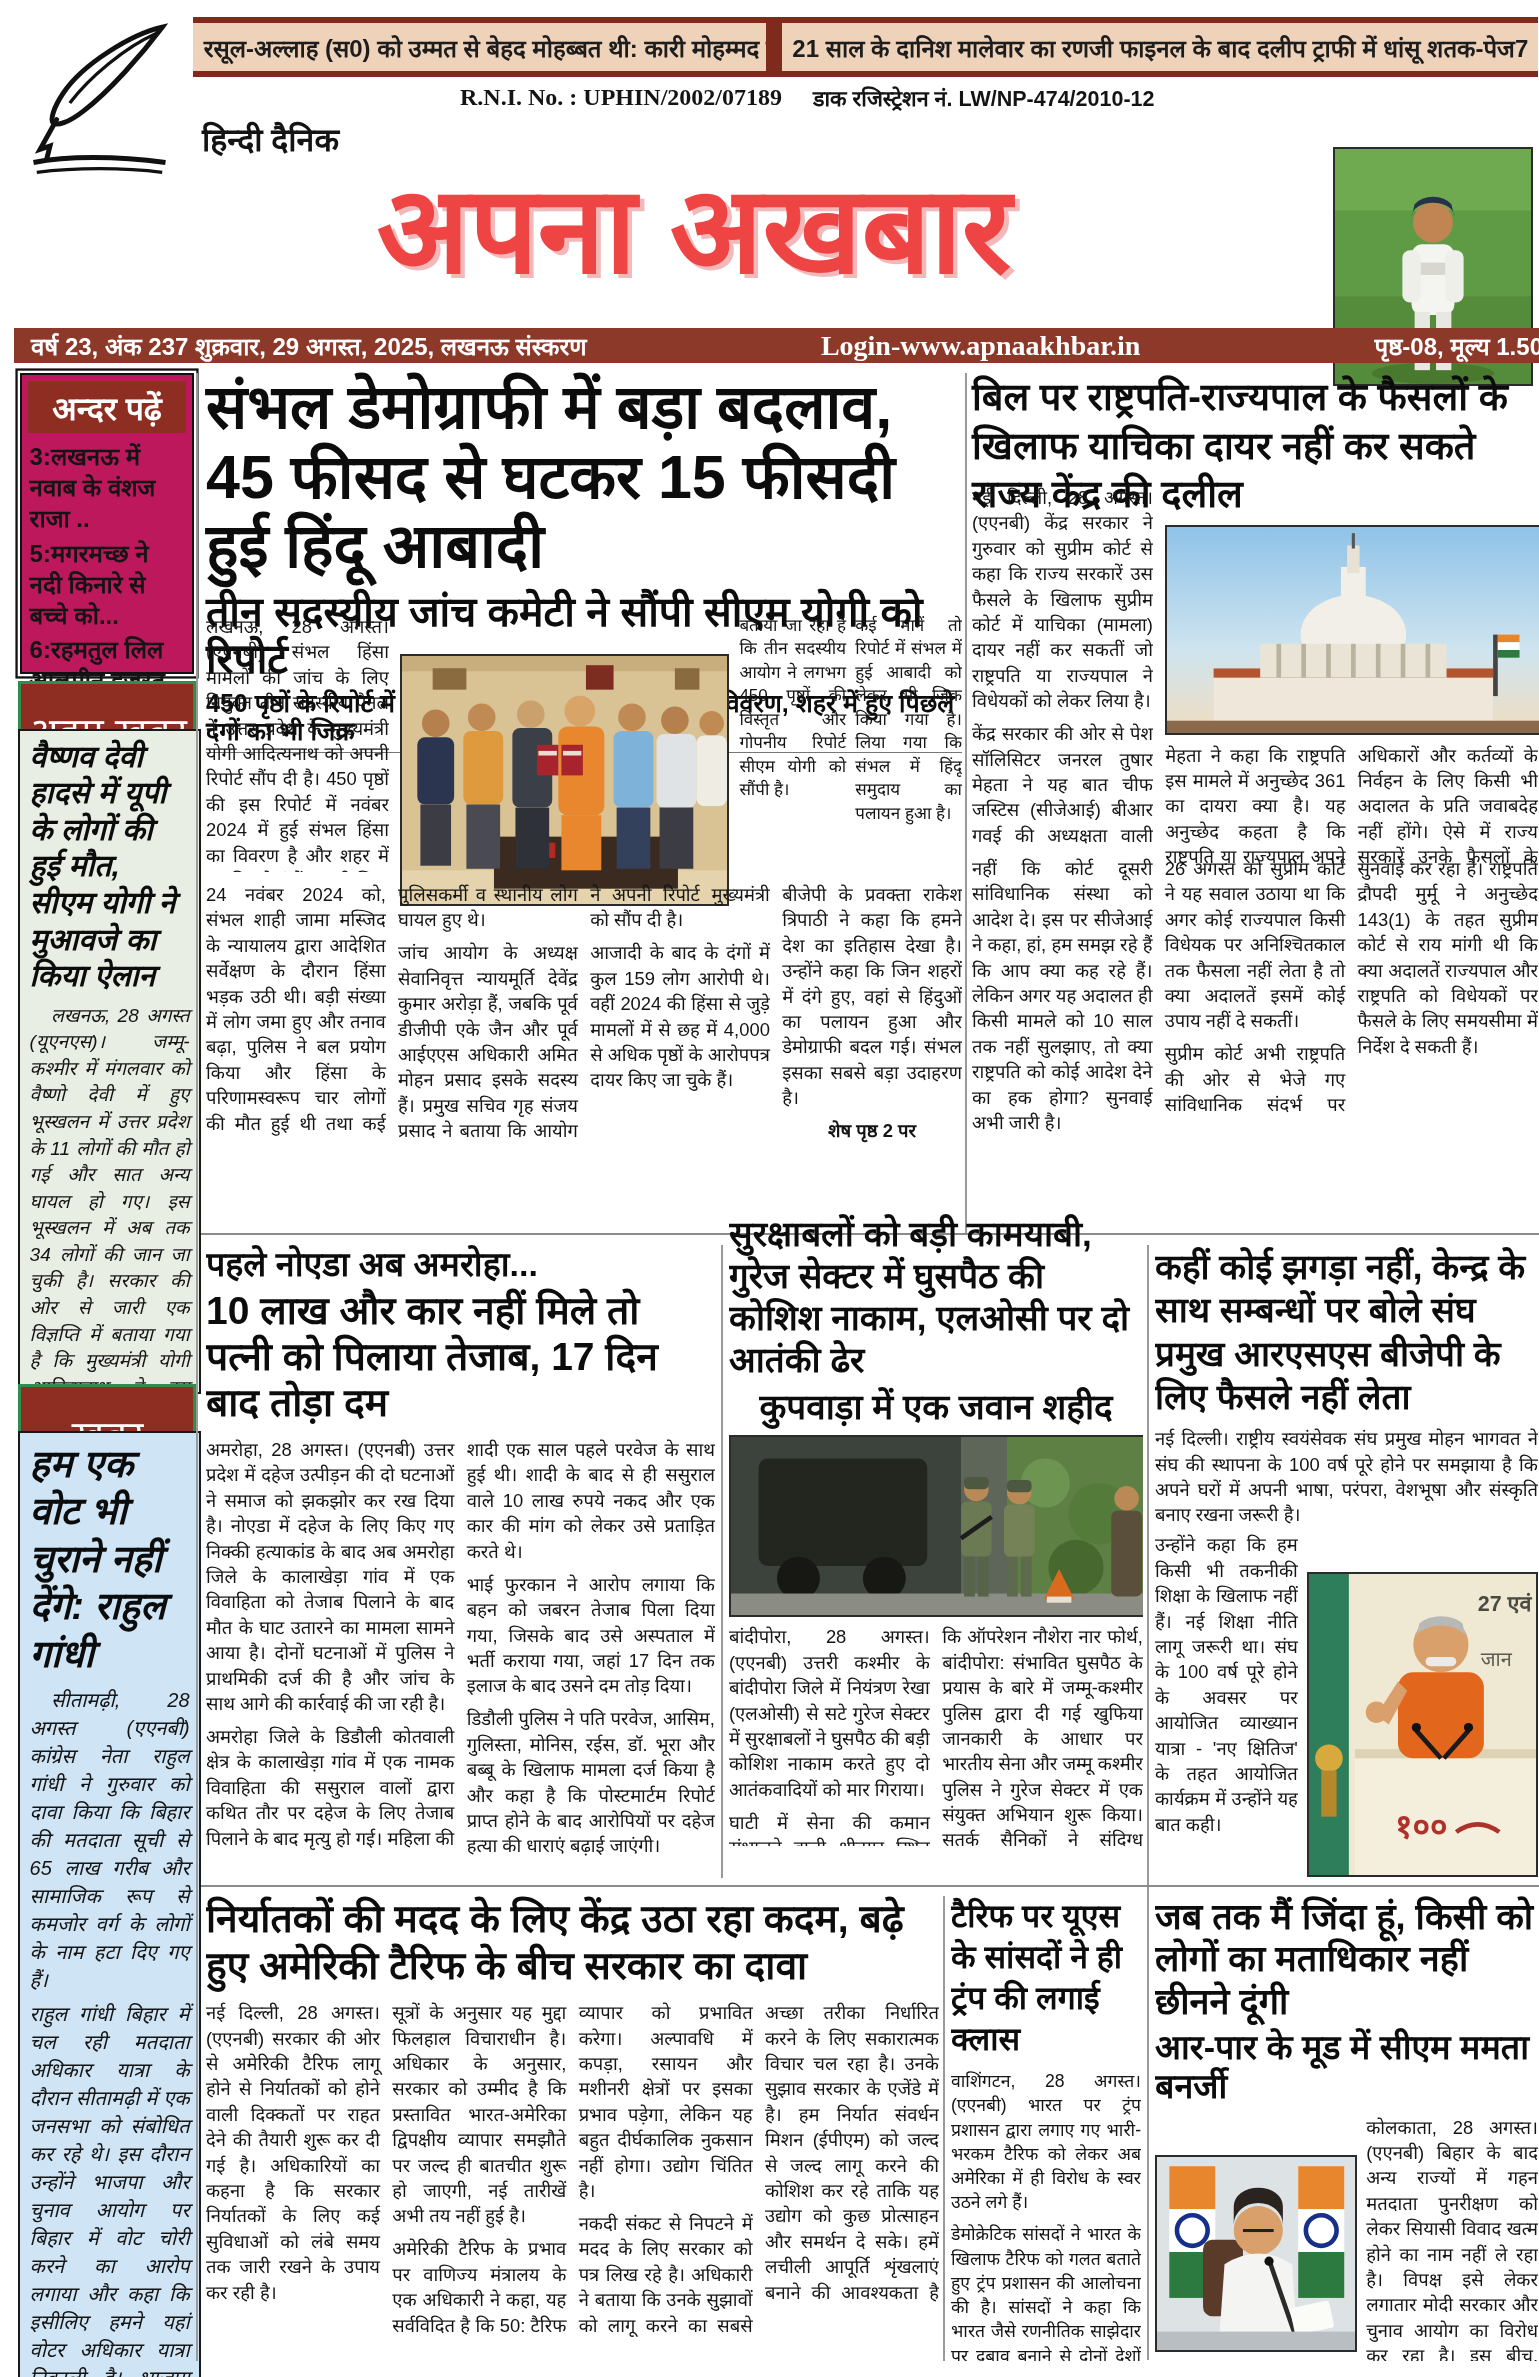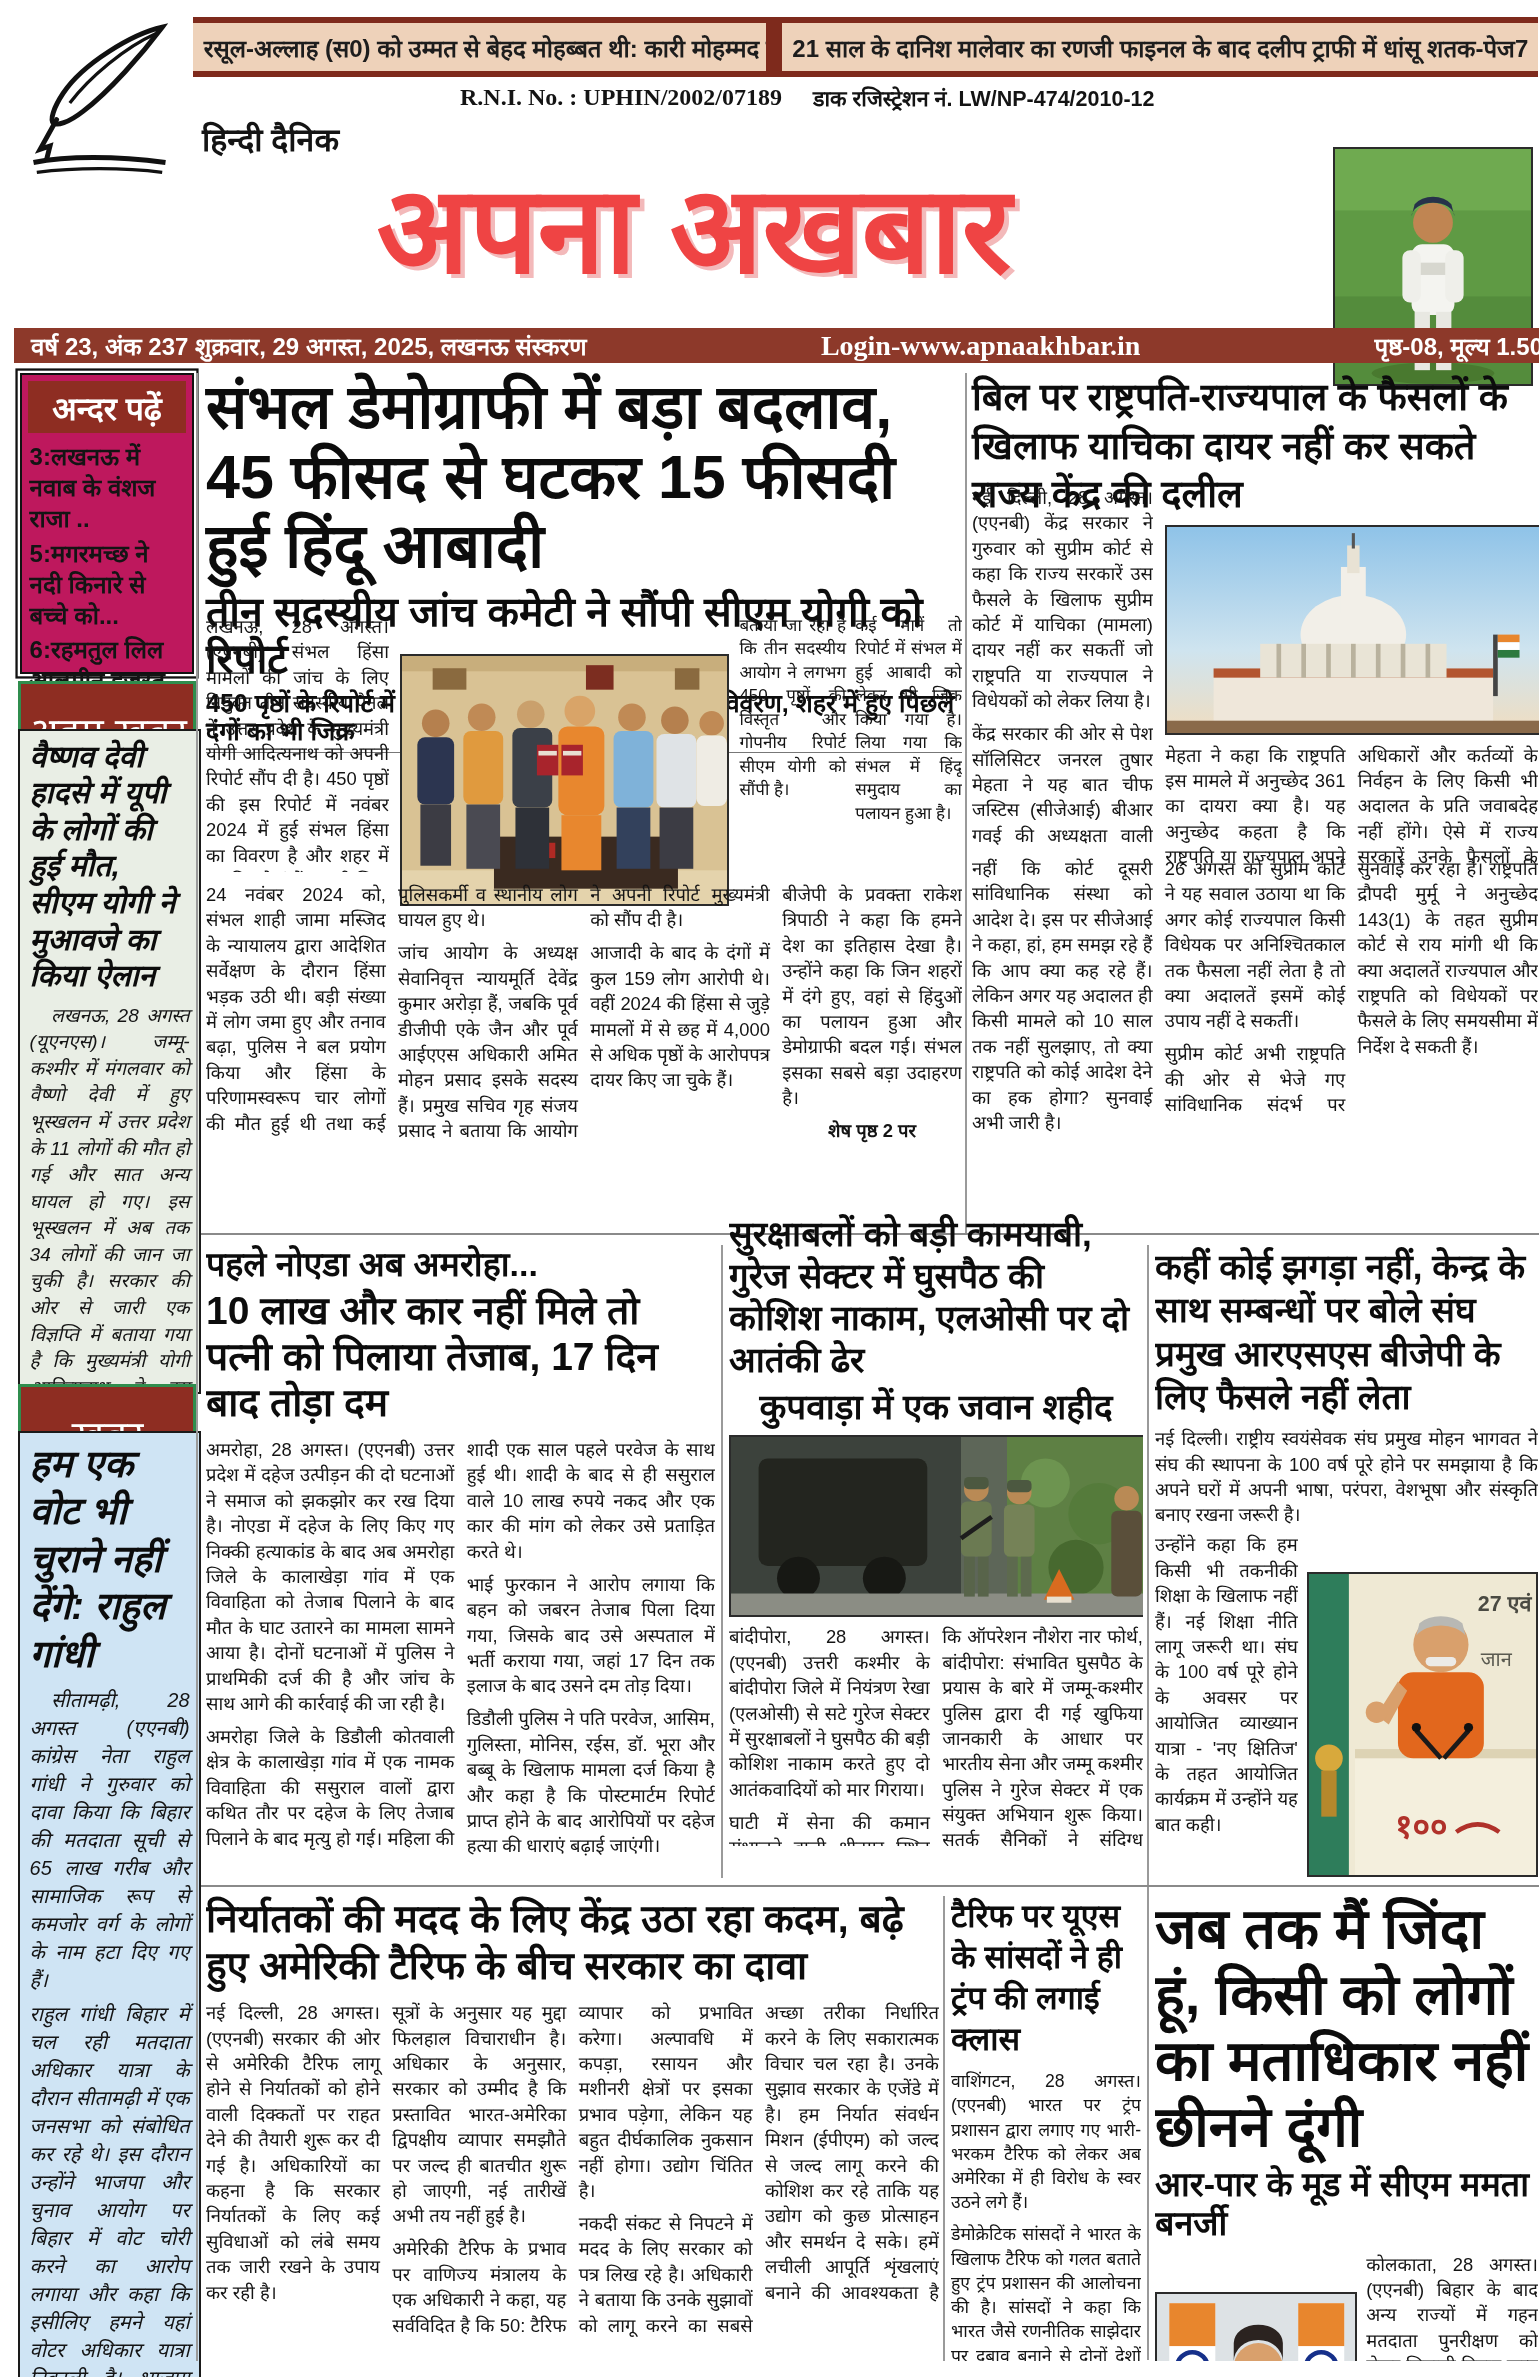--- a/index.html
+++ b/index.html
@@ -348,21 +348,21 @@
   <div class="abs" style="left:951px;top:1896px;width:190px;height:465px;overflow:hidden;">
     <div class="headline" style="font-size:32px;line-height:1.28;">टैरिफ पर यूएस के सांसदों ने ही ट्रंप की लगाई क्लास</div>
     <div class="bodytxt just" style="margin-top:9.2px;">
       <p style="font-size:17.6px;">वाशिंगटन, 28 अगस्त। (एएनबी) भारत पर ट्रंप प्रशासन द्वारा लगाए गए भारी-भरकम टैरिफ को लेकर अब अमेरिका में ही विरोध के स्वर उठने लगे हैं।</p>
       <p style="font-size:17.6px;">डेमोक्रेटिक सांसदों ने भारत के खिलाफ टैरिफ को गलत बताते हुए ट्रंप प्रशासन की आलोचना की है। सांसदों ने कहा कि भारत जैसे रणनीतिक साझेदार पर दबाव बनाने से दोनों देशों के संबंधों को नुकसान पहुंचेगा।</p>
 
     </div>
   </div>
 
   <div class="abs" style="left:1155px;top:1896px;width:383px;height:465px;overflow:hidden;">
-    <div class="headline" style="font-size:56px;line-height:1.18;">जब तक मैं जिंदा हूं, किसी को लोगों का मताधिकार नहीं छीनने दूंगी</div>
+    <div class="headline" style="font-size:36px;line-height:1.18;">जब तक मैं जिंदा हूं, किसी को लोगों का मताधिकार नहीं छीनने दूंगी</div>
     <div class="headline" style="font-size:34px;margin-top:4.6px;">आर-पार के मूड में सीएम ममता बनर्जी</div>
     <div style="display:flex;gap:9.2px;margin-top:9.2px;">
       <div class="photo-frame" style="width:198px;height:193px;flex:none;">
         <svg viewBox="0 0 129 126" preserveAspectRatio="none">
           <rect width="129" height="126" fill="#dde2e5"></rect>
           <g>
             <rect x="8" y="6" width="30" height="86" fill="#fff"></rect>
             <rect x="8" y="6" width="30" height="28" fill="#e8862d"></rect>
             <rect x="8" y="62" width="30" height="30" fill="#2c7a3f"></rect>
             <circle cx="23" cy="48" r="10" fill="none" stroke="#16308a" stroke-width="3"></circle>

